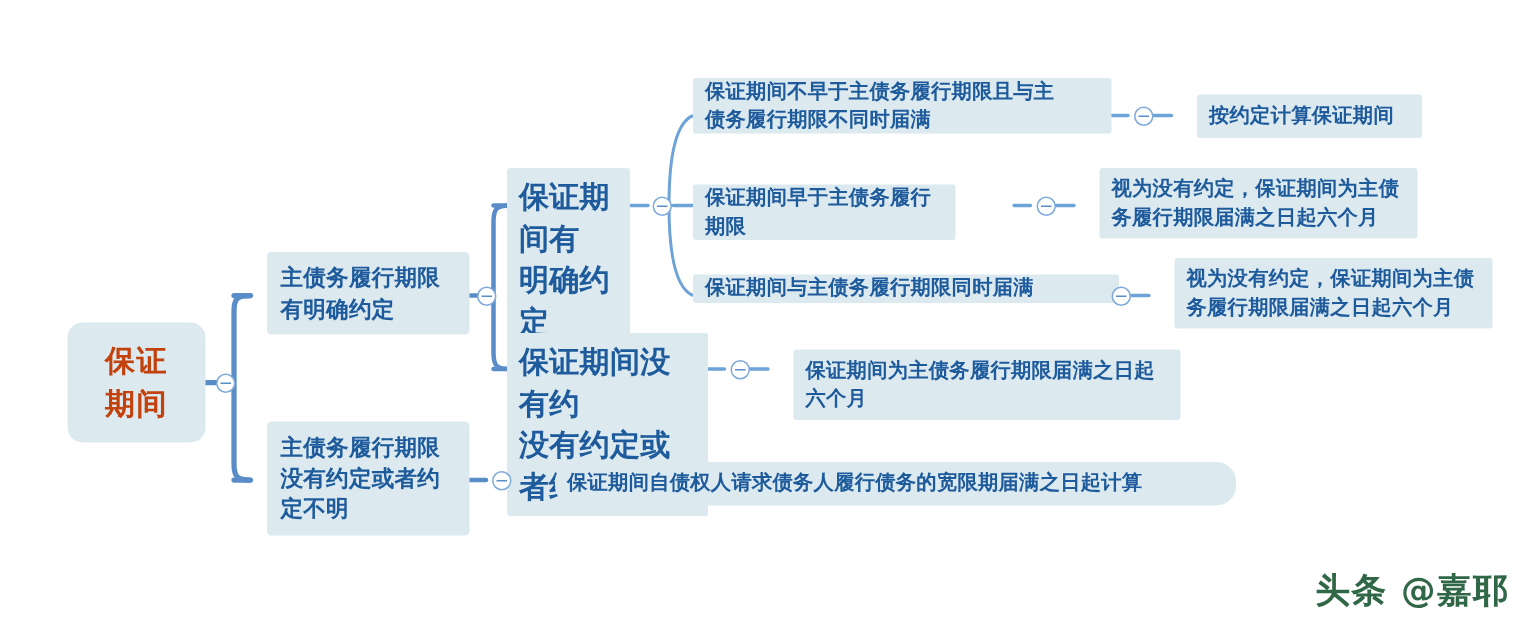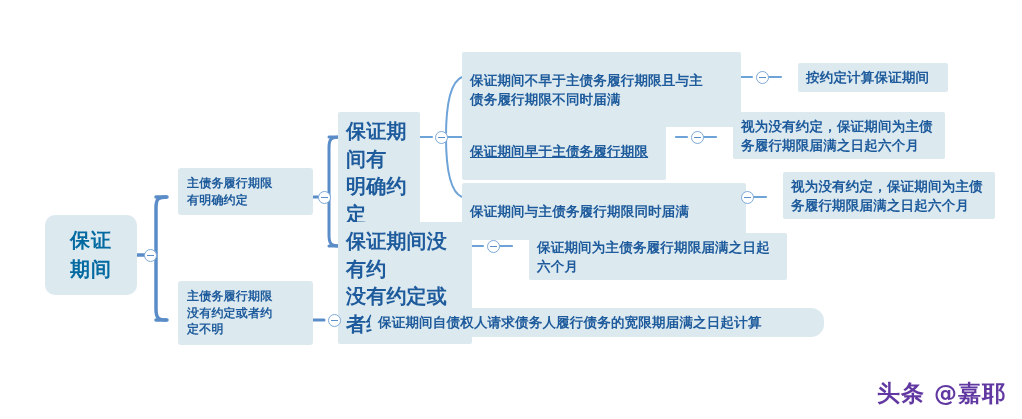--- a/index.html
+++ b/index.html
@@ -35,38 +35,38 @@
     display: flex;
     align-items: center;
     line-height: 1.38;
     letter-spacing: 0.2px;
     white-space: pre-line;
   }
   .node.root {
     background: #dceaf0;
     border-radius: 10px;
     font-size: 20px;
-    color: #0369a1;
+    color: #c2410c;
     justify-content: center;
     text-align: center;
     line-height: 1.45;
     letter-spacing: 1px;
   }
   .node.lv2 {
-    font-size: 12px;
+    font-size: 15px;
     padding: 7px 9px;
     border-radius: 3px;
   }
   .node.lv3 {
     font-size: 20px;
     padding: 6px 8px;
   }
   .node.lv4 {
     font-size: 13.5px;
-    padding: 19px 8px;
+    padding: 0 8px;
   }
   .node.leaf {
     font-size: 13.5px;
     padding: 5px 8px;
     margin-left: 17px;
   }
   .collapse {
     position: absolute;
     width: 13px;
     height: 13px;
@@ -83,21 +83,21 @@
     width: 7px;
     height: 1px;
     background: #5b8fc9;
   }
   #watermark {
     position: absolute;
     right: 16px;
     bottom: 10px;
     font-size: 23px;
     font-weight: bold;
-    color: #4c1d95;
+    color: #14532d;
     letter-spacing: 1px;
     opacity: 0.88;
     white-space: nowrap;
   }
 </style>
 </head>
 <body>
 
 <div id="canvas">
 
@@ -160,21 +160,21 @@
   <div class="node lv3" style="left:338px; top:222px; width:134px;">
     <span>保证期间没有约
 没有约定或者约</span>
   </div>
 
   <div class="node lv4" style="left:462px; top:52px; width:279px;">
     <span>保证期间不早于主债务履行期限且与主
 债务履行期限不同时届满</span>
   </div>
 
-  <div class="node lv4" style="left:462px; top:123px; width:204px;text-decoration:underline;">
+  <div class="node lv4" style="left:462px; top:123px; width:175px;">
     <span>保证期间早于主债务履行期限</span>
   </div>
 
   <div class="node lv4" style="left:462px; top:183px; width:284px;">
     <span>保证期间与主债务履行期限同时届满</span>
   </div>
 
   <div class="node leaf" style="left:781px; top:63px; width:150px;">
     <span>按约定计算保证期间</span>
   </div>

